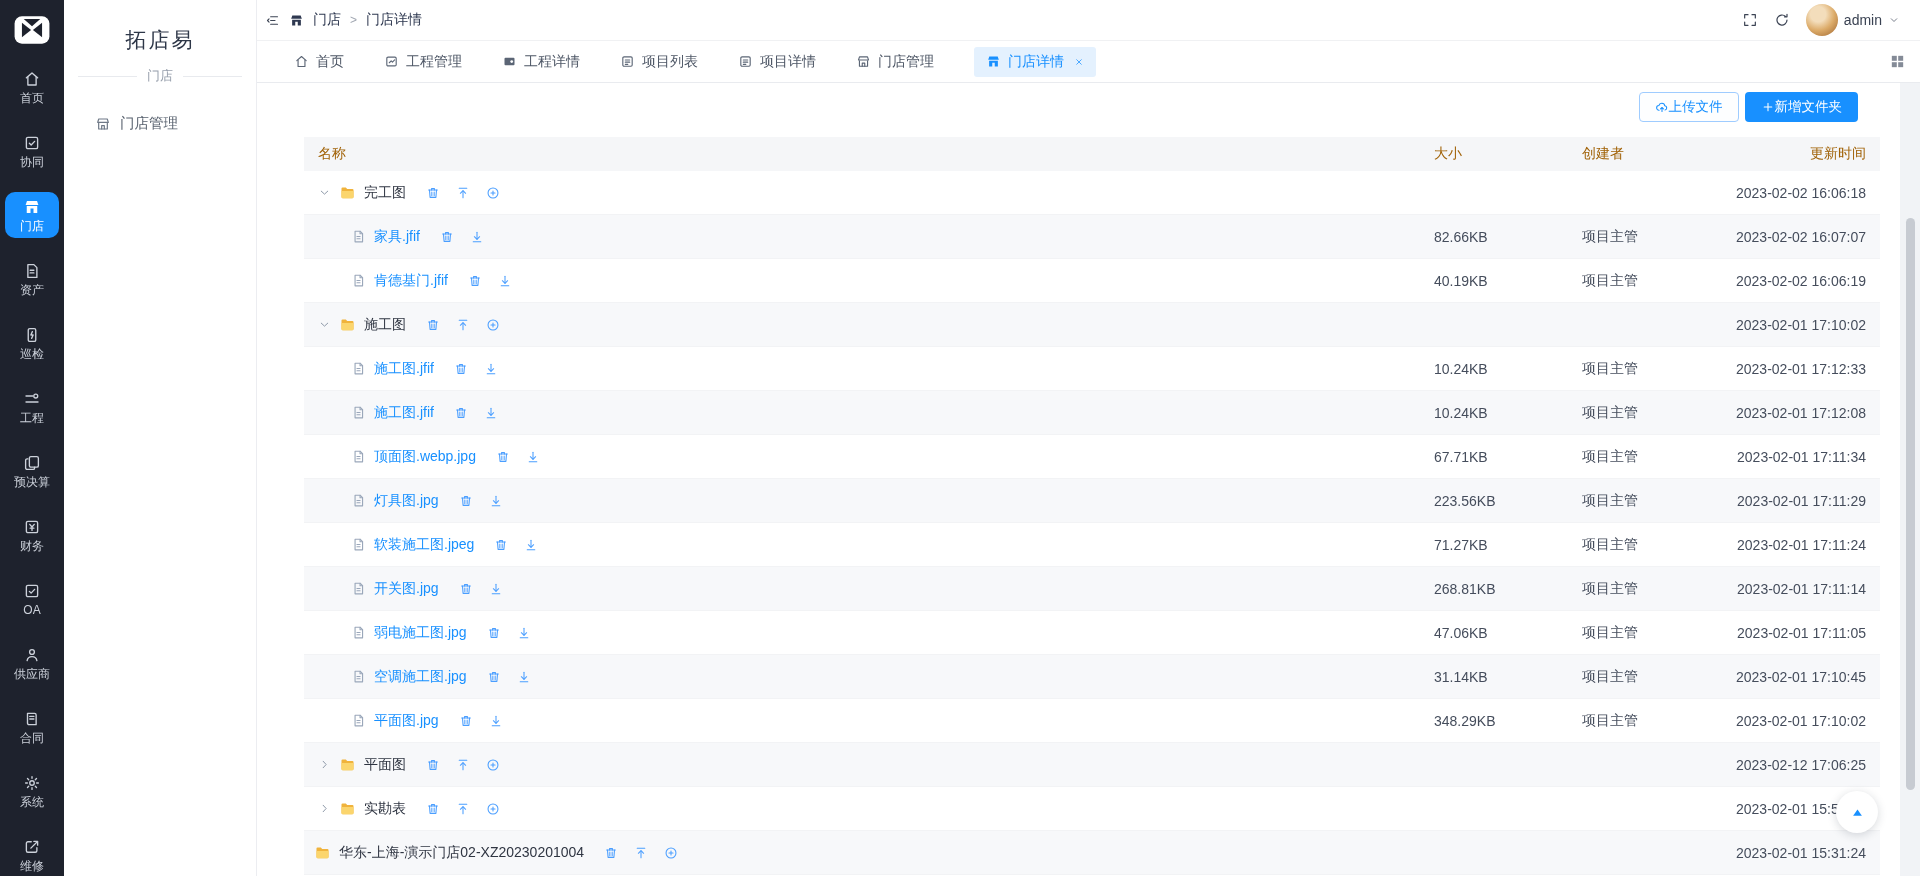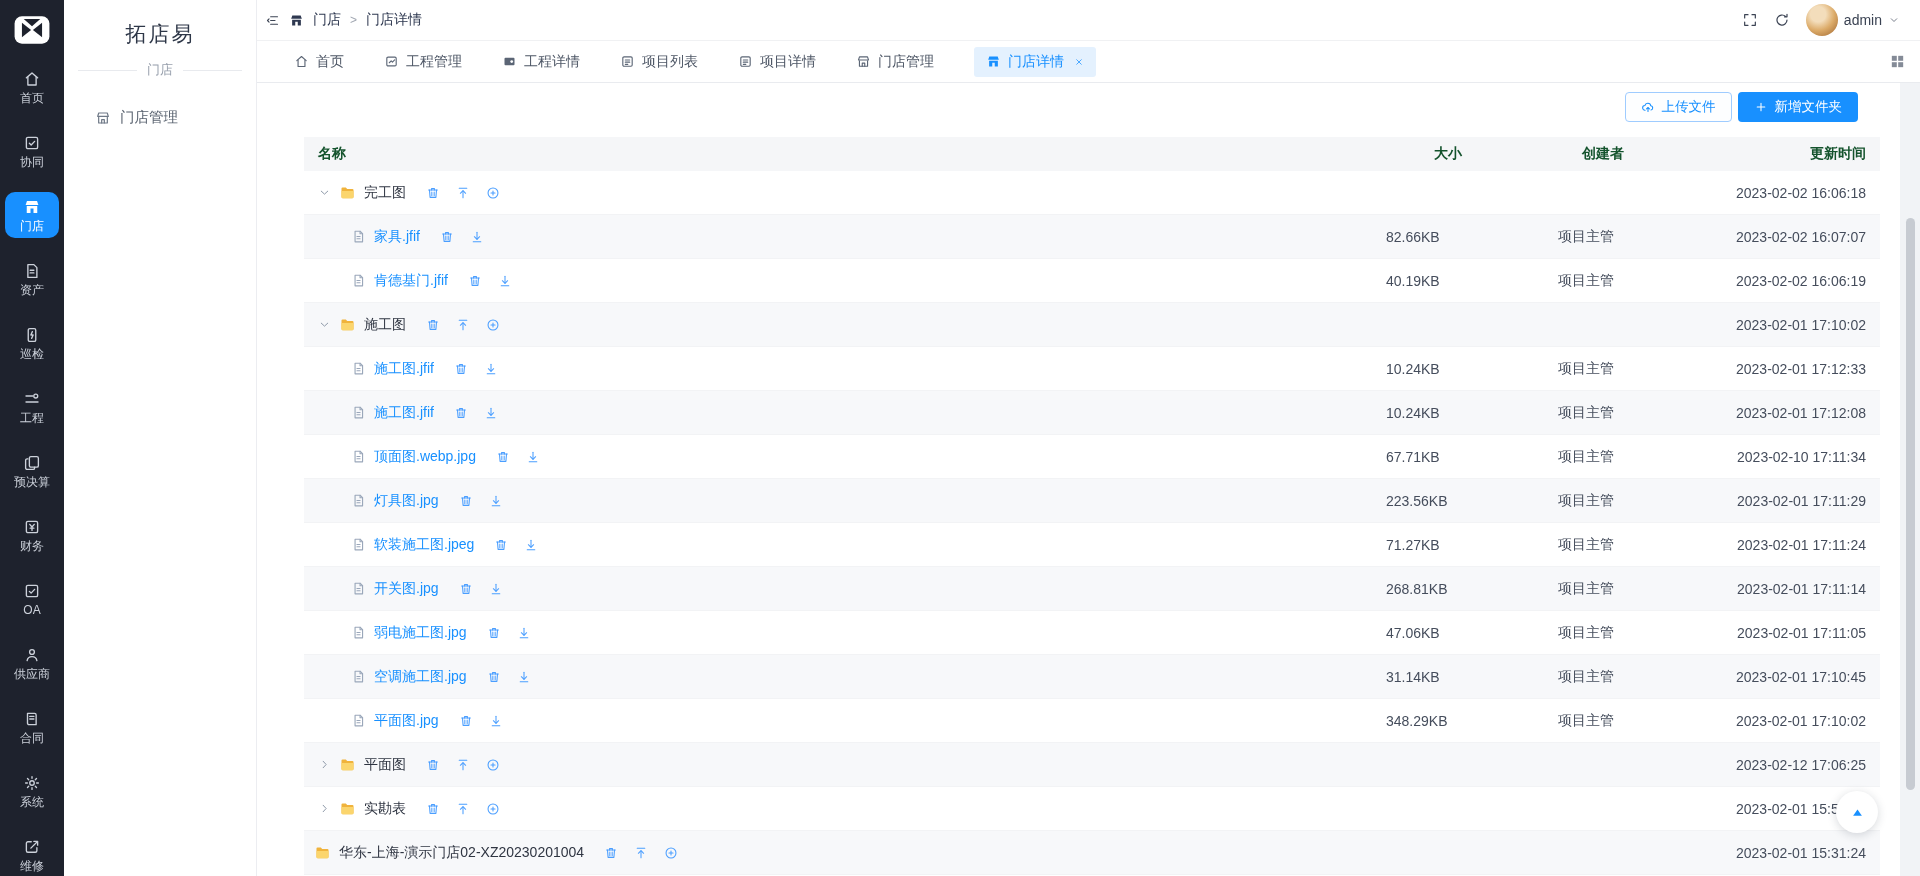--- a/index.html
+++ b/index.html
@@ -10,21 +10,21 @@
   .rail { width: 64px; background: #1e222d; flex-shrink: 0; display: flex; flex-direction: column; align-items: center; overflow: hidden; }
   .logo { margin: 8px 0 0; width: 48px; height: 48px; display: flex; align-items: center; justify-content: center; }
   .logo svg { width: 44px; height: 44px; }
   .rail-nav { margin-top: 12px; display: flex; flex-direction: column; align-items: center; gap: 18px; width: 100%; }
   .rail-item { display: flex; flex-direction: column; align-items: center; gap: 4px; color: #ccd1da; width: 54px; padding: 6px 0; border-radius: 10px; cursor: pointer; }
   .rail-item svg { width: 18px; height: 18px; }
   .ri-label { font-size: 12px; line-height: 1; white-space: nowrap; }
   .rail-item.active { background: #1890ff; color: #fff; }
 
   
-  .submenu { width: 193px; flex-shrink: 0; border-right: 1px solid #ecedf1; padding-top: 20px; }
+  .submenu { width: 193px; flex-shrink: 0; border-right: 1px solid #ecedf1; padding-top: 26px; }
   .sub-title { font-size: 21px; color: #2e3748; text-align: center; letter-spacing: 2px; font-weight: 500; }
   .sub-div { display: flex; align-items: center; gap: 10px; color: #98a0ad; font-size: 13px; margin: 13px 14px 6px; }
   .sub-div::before, .sub-div::after { content: ""; flex: 1; height: 1px; background: #e8eaee; }
   .sub-nav { margin-top: 14px; padding-left: 31px; }
   .sub-item { display: flex; align-items: center; gap: 9px; height: 49px; color: #59626f; font-size: 14.5px; cursor: pointer; }
   .sub-item svg { width: 16px; height: 16px; color: #6f7987; }
 
   
   .main { flex: 1; min-width: 0; display: flex; flex-direction: column; }
   .topbar { height: 41px; flex-shrink: 0; border-bottom: 1px solid #f0f1f3; display: flex; align-items: center; justify-content: space-between; padding: 0 20px 0 8px; }
@@ -45,31 +45,31 @@
   .tab.active { background: #e4f1fe; color: #1890ff; height: 30px; padding: 0 12px; border-radius: 3px; }
   .tab.active svg { color: #1890ff; }
   .tab-close { display: flex; margin-left: 3px; }
   .tab-close svg { width: 10px; height: 10px; }
   .tab-grid { margin-left: auto; color: #848b97; cursor: pointer; display: flex; }
   .tab-grid svg { width: 17px; height: 17px; }
 
   
   .content { flex: 1; position: relative; background: #fff; min-height: 0; }
   .toolbar { display: flex; justify-content: flex-end; gap: 6px; padding: 9px 62px 0 0; }
-  .btn { height: 30px; border-radius: 4px; display: inline-flex; align-items: center; gap: 7px; font-size: 13.5px; padding: 0 15px; cursor: pointer; border: 1px solid transparent; }
+  .btn { height: 30px; border-radius: 4px; display: inline-flex; align-items: center; font-size: 13.5px; padding: 0 15px; cursor: pointer; border: 1px solid transparent; }
   .btn svg { width: 14px; height: 14px; }
   .btn-outline { background: #fdfeff; border-color: #9fccff; color: #1890ff; }
   .btn-primary { background: #1890ff; color: #fff; }
 
   .table { position: absolute; left: 47px; right: 40px; top: 54px; font-size: 14px; }
   .thead, .row { display: grid; grid-template-columns: 1fr 118px 142px 186px; align-items: center; }
-  .thead { height: 34px; background: #f5f6f8; color: #14532d; font-weight: 700; }
+  .thead { height: 34px; background: #f5f6f8; color: #a16207; font-weight: 400; }
   .th-name { padding-left: 14px; }
   .th-updated, .cell-updated { text-align: right; padding-right: 14px; }
-  .row { height: 44px; color: #454d5c; border-bottom: 1px solid #f2f3f5; gap: 24px; }
+  .row { height: 44px; color: #454d5c; border-bottom: 1px solid #f2f3f5; }
   #rows .row:nth-child(even) { background: #f7f8fa; }
   .cell-name { display: flex; align-items: center; gap: 8px; min-width: 0; }
   .lv0 { padding-left: 14px; } .lv1 { padding-left: 47px; text-align: center; } .lvroot { padding-left: 10px; }
   .chev { color: #8b96a6; display: flex; cursor: pointer; }
   .chev svg { width: 13px; height: 13px; }
   .fold-ic { display: flex; } .fold-ic svg { width: 17px; height: 17px; }
   .file-ic { display: flex; } .file-ic svg { width: 15px; height: 15px; }
   .fname { color: #2f3542; }
   .flink { color: #1890ff; cursor: pointer; }
   .acts { display: flex; align-items: center; gap: 16px; margin-left: 12px; color: #4a9eff; }
@@ -628,21 +628,21 @@
                     <svg viewBox="0 0 24 24" fill="none" stroke="currentColor" stroke-width="1.8" stroke-linecap="round" stroke-linejoin="round">
                       <path d="M5.5 20h13"></path>
                       <path d="M12 4v11.5"></path>
                       <path d="M7.5 11.5 12 16l4.5-4.5"></path>
                     </svg>
                   </span>
                 </span>
               </div>
               <div class="cell-size">67.71KB</div>
               <div class="cell-creator">项目主管</div>
-              <div class="cell-updated">2023-02-10 17:11:34</div>
+              <div class="cell-updated">2023-02-01 17:11:34</div>
             </div>
             <div class="row">
               <div class="cell-name lv1">
                 <span class="file-ic">
                   <svg viewBox="0 0 24 24" fill="none" stroke="#9aa7ba" stroke-width="1.8" stroke-linecap="round" stroke-linejoin="round">
                     <path d="M6.5 3.5h8l4 4v13h-12z"></path>
                     <path d="M14.5 3.5v4h4"></path>
                     <path d="M9.5 12h5M9.5 15.5h5"></path>
                   </svg>
                 </span>

